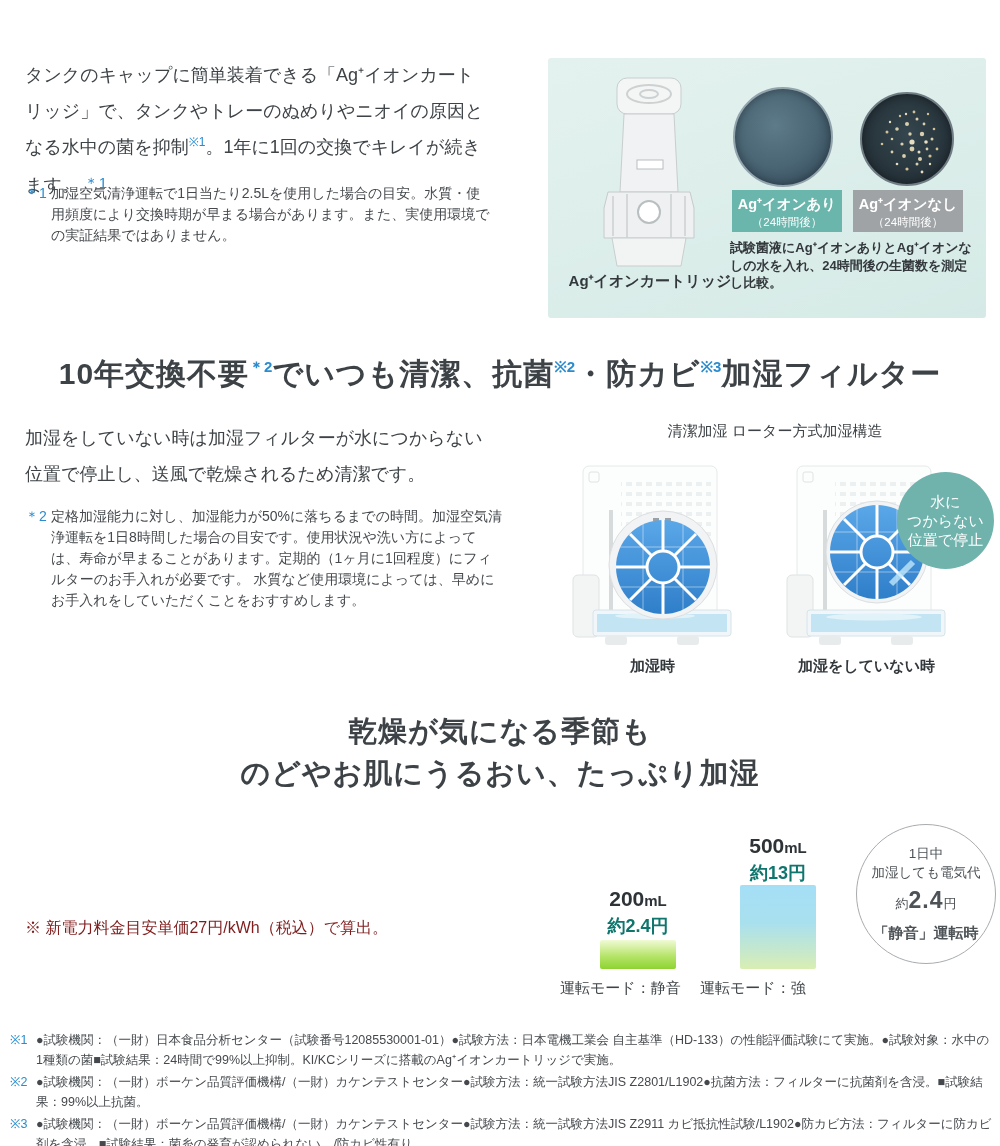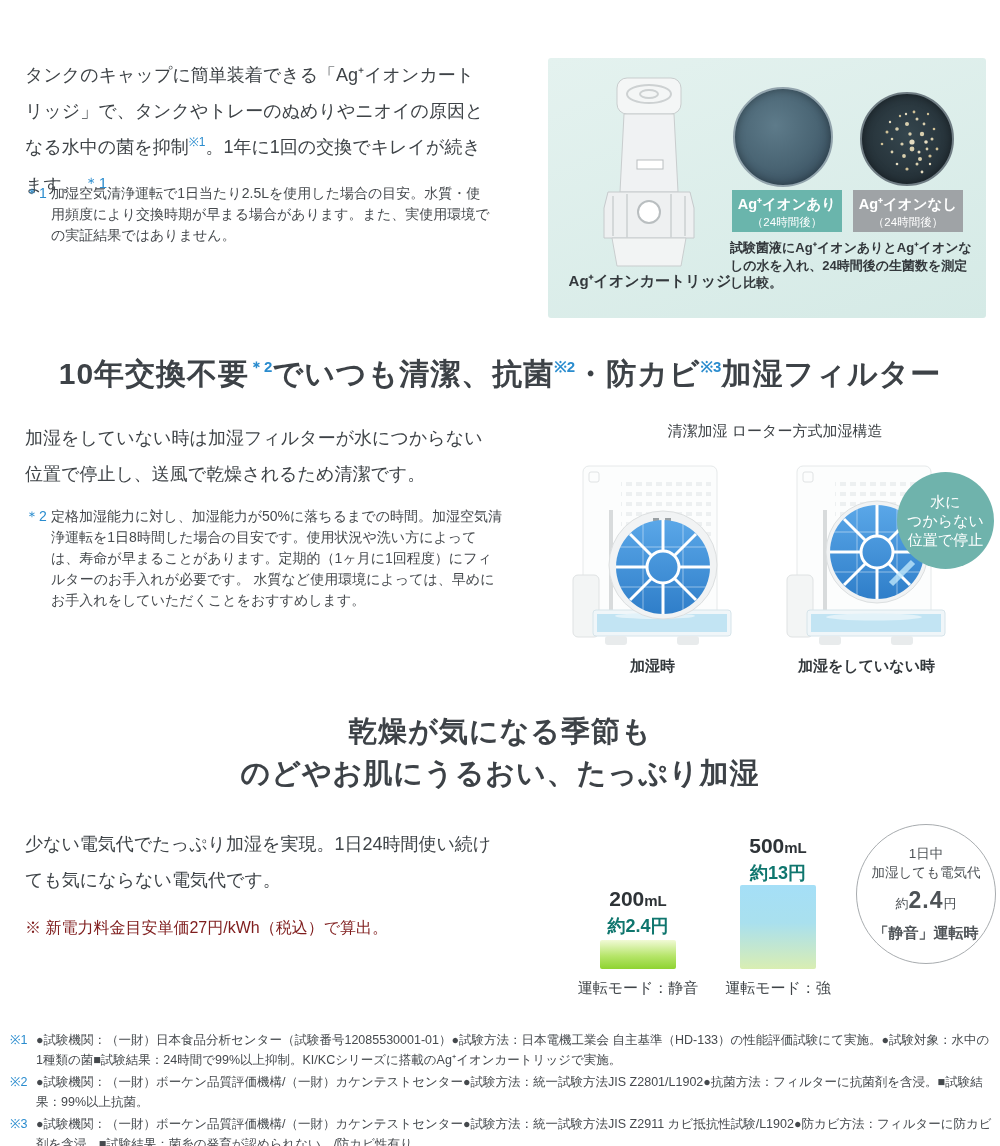--- a/index.html
+++ b/index.html
@@ -34,21 +34,21 @@
   
   .diagram-caption{font-size:15px;color:#3e4347;text-align:center;}
   .unit-label{font-size:15px;font-weight:700;color:#33383c;text-align:center;}
   .teal-badge{width:97px;height:97px;border-radius:50%;background:#6fb3ac;color:#fff;display:flex;flex-direction:column;
               align-items:center;justify-content:center;font-size:15px;line-height:19px;text-align:center;}
   
   .vol{text-align:center;font-weight:600;color:#2e3337;}
   .vol .vol-num{font-size:21px;}
   .vol .vol-unit{font-size:15px;}
   .cost{text-align:center;font-size:18px;font-weight:600;color:#0f766e;}
-  .mode{text-align:center;font-size:15px;color:#3e4347;}
+  .mode{font-size:15px;color:#3e4347;}
   .bar{border-radius:2px;}
   .bar-green{background:linear-gradient(180deg,#f1fad6 0%,#b6e56a 55%,#8ed331 100%);}
   .bar-blue{background:linear-gradient(180deg,#a5dff7 0%,#a9e0ee 45%,#c3e7cf 75%,#d9eeb2 100%);}
   .cost-badge{width:138px;height:138px;border-radius:50%;background:#fff;border:1.5px solid #a8acaf;
               display:flex;flex-direction:column;align-items:center;justify-content:center;color:#4d5256;}
   .cost-badge .cb-l1{font-size:13.5px;line-height:19px;}
   .cost-badge .cb-l2{font-size:13.5px;line-height:19px;}
   .cost-badge .cb-cost{line-height:36px;}
   .cost-badge .cb-cost .small{font-size:13px;}
   .cost-badge .cb-cost .big{font-size:23px;font-weight:600;letter-spacing:1px;}
@@ -263,21 +263,20 @@
   <div class="abs fn" style="left:25px;top:506px;width:478px;">
     <span class="fn-marker">＊2</span>
     <span class="fn-body">定格加湿能力に対し、加湿能力が50%に落ちるまでの時間。加湿空気清浄運転を1日8時間した場合の目安です。使用状況や洗い方によっては、寿命が早まることがあります。定期的（1ヶ月に1回程度）にフィルターのお手入れが必要です。 水質など使用環境によっては、早めにお手入れをしていただくことをおすすめします。</span>
   </div>
 
   <div class="abs" style="top:710px;left:0;width:100%;">
     <div class="h2line">乾燥が気になる季節も</div>
     <div class="h2line">のどやお肌にうるおい、たっぷり加湿</div>
   </div>
 
-  <div class="abs body-text" style="left:25px;top:826px;width:470px;">少ない電気代でたっぷり加湿を実現。1日24時間使い続けても気にならない電気代です。</div>
 
   <div class="abs" style="left:25px;top:918px;font-size:16px;color:#7f1d1d;">※ 新電力料金目安単価27円/kWh（税込）で算出。</div>
 
   <div class="abs" style="left:560px;top:830px;width:440px;height:180px;">
 
     <div class="abs vol" style="left:0;top:57px;width:156px;">
       <span class="vol-num">200</span><span class="vol-unit">mL</span>
     </div>
     <div class="abs cost" style="left:0;top:84px;width:156px;">約2.4円</div>
     <div class="abs bar bar-green" style="left:40px;top:110px;width:76px;height:29px;"></div>

